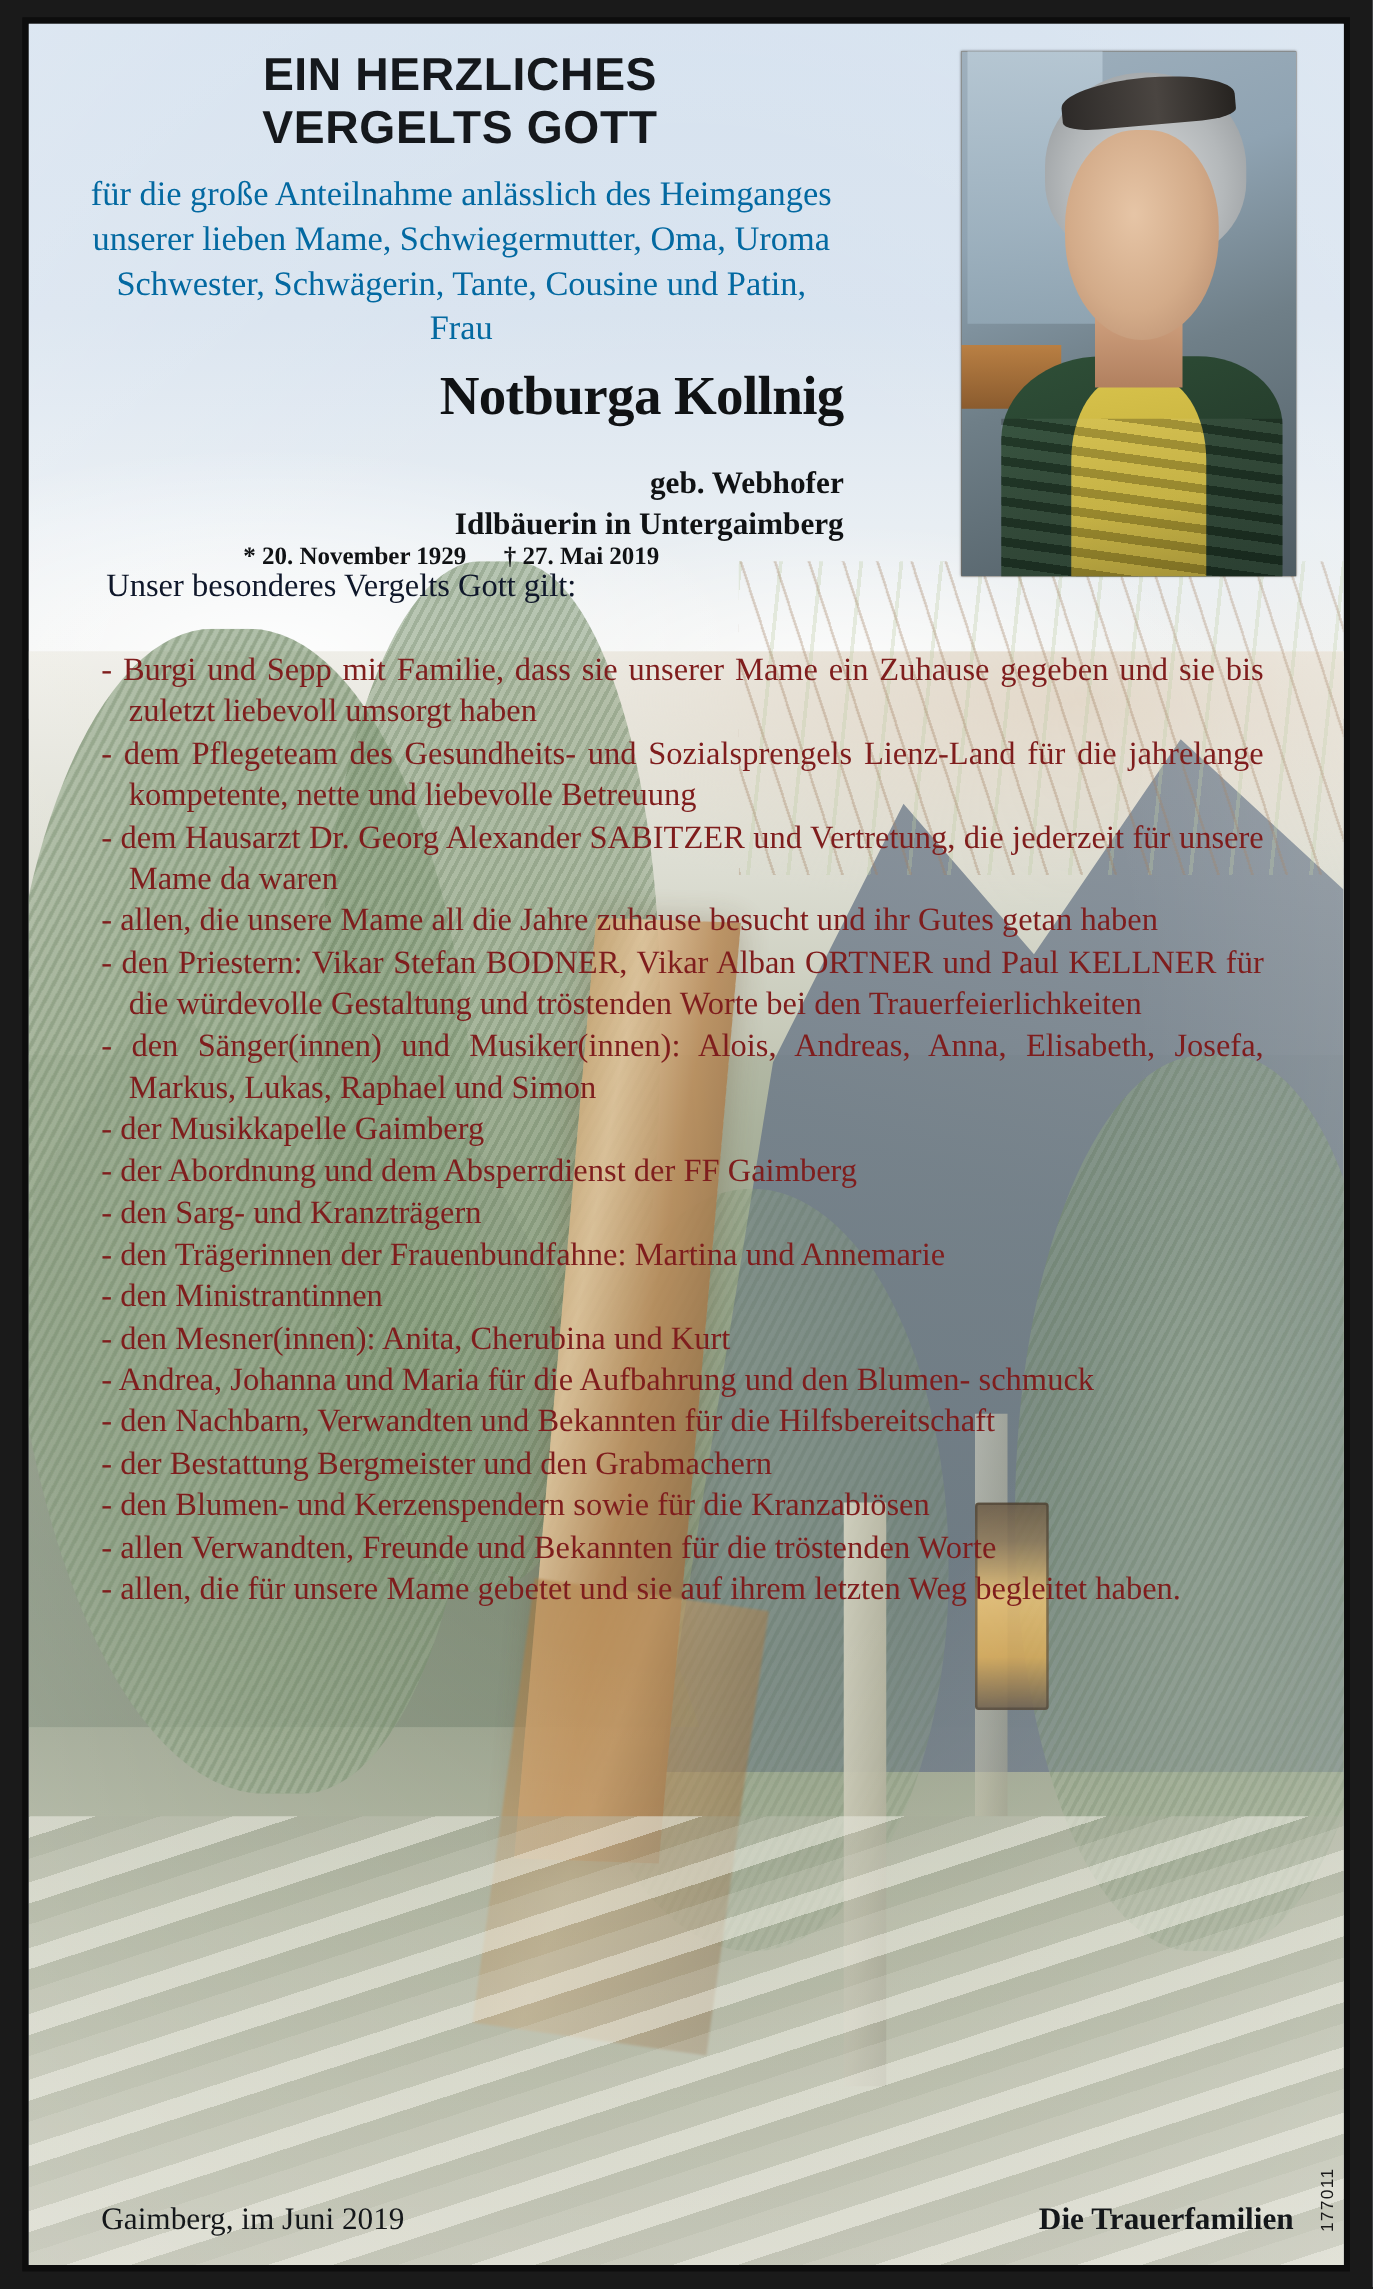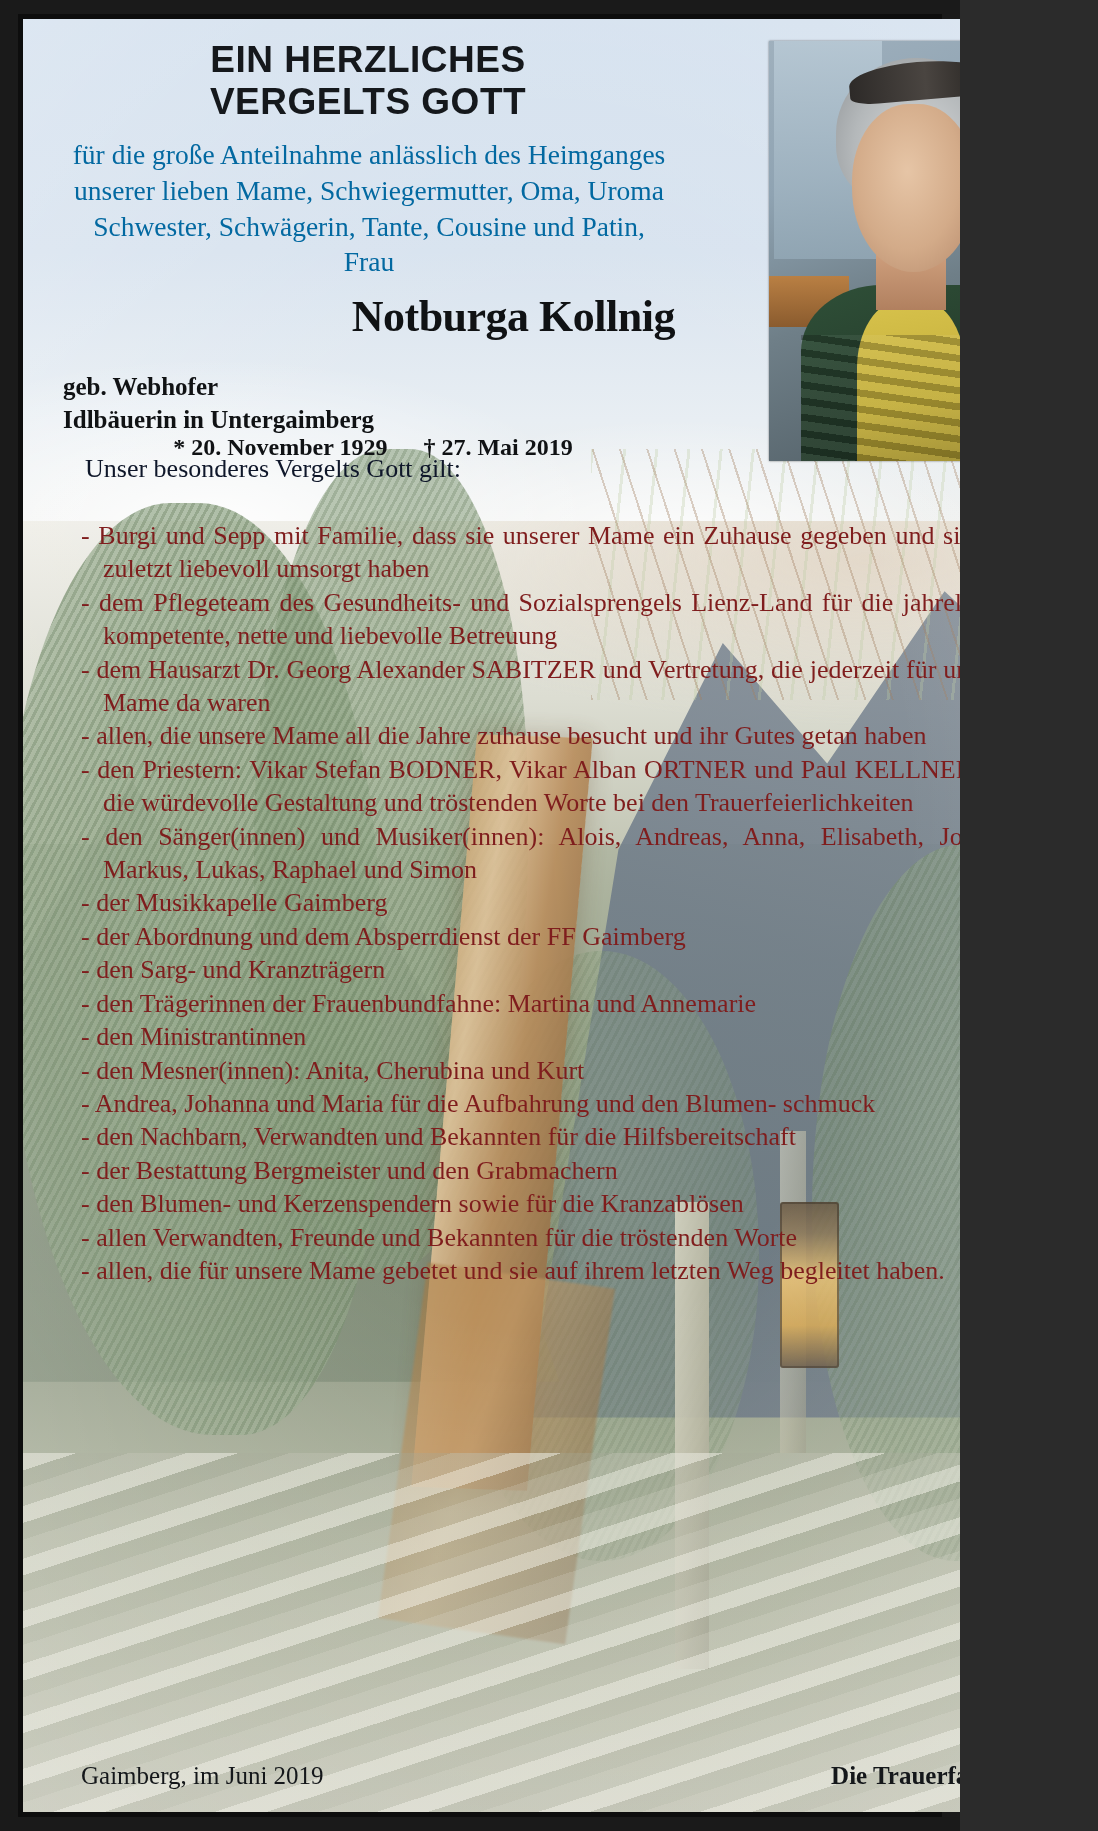--- a/index.html
+++ b/index.html
@@ -1,20 +1,20 @@
 <!DOCTYPE html>
 <html><head>
 <meta charset="utf-8">
 <style>
   html,body{margin:0;padding:0;background:#2b2b2b;}
   body{font-family:"Liberation Serif", serif;}
 
   .page{
     position:relative;
-    width:960px;height:1831px;
+    width:1098px;height:1831px;
     background:#1a1a1a;
     overflow:hidden;
   }
 
   
   .frame{
     position:absolute;
     left:18px;top:14px;right:18px;bottom:14px;
     border:5px solid #0d0d0d;
     background:#0d0d0d;
@@ -205,31 +205,31 @@
     text-align:right;
     font-weight:bold;
     font-size:44px;
     line-height:1;
     letter-spacing:-.5px;
     color:#101214;
   }
 
   .sub{
     position:absolute;left:40px;top:352px;width:612px;
-    text-align:left;
+    text-align:right;
     font-weight:bold;
     font-size:25px;line-height:1.30;
     color:#101214;
   }
 
   .dates{
-    position:absolute;left:44px;top:415px;width:612px;
+    position:absolute;left:32px;top:415px;width:612px;
     text-align:center;
     font-weight:bold;
-    font-size:24px;
+    font-size:20px;
     color:#101214;
     white-space:pre;
   }
 
   .lead{
     position:absolute;left:62px;top:435px;
     font-size:26px;
     color:#0f172a;
   }
 

